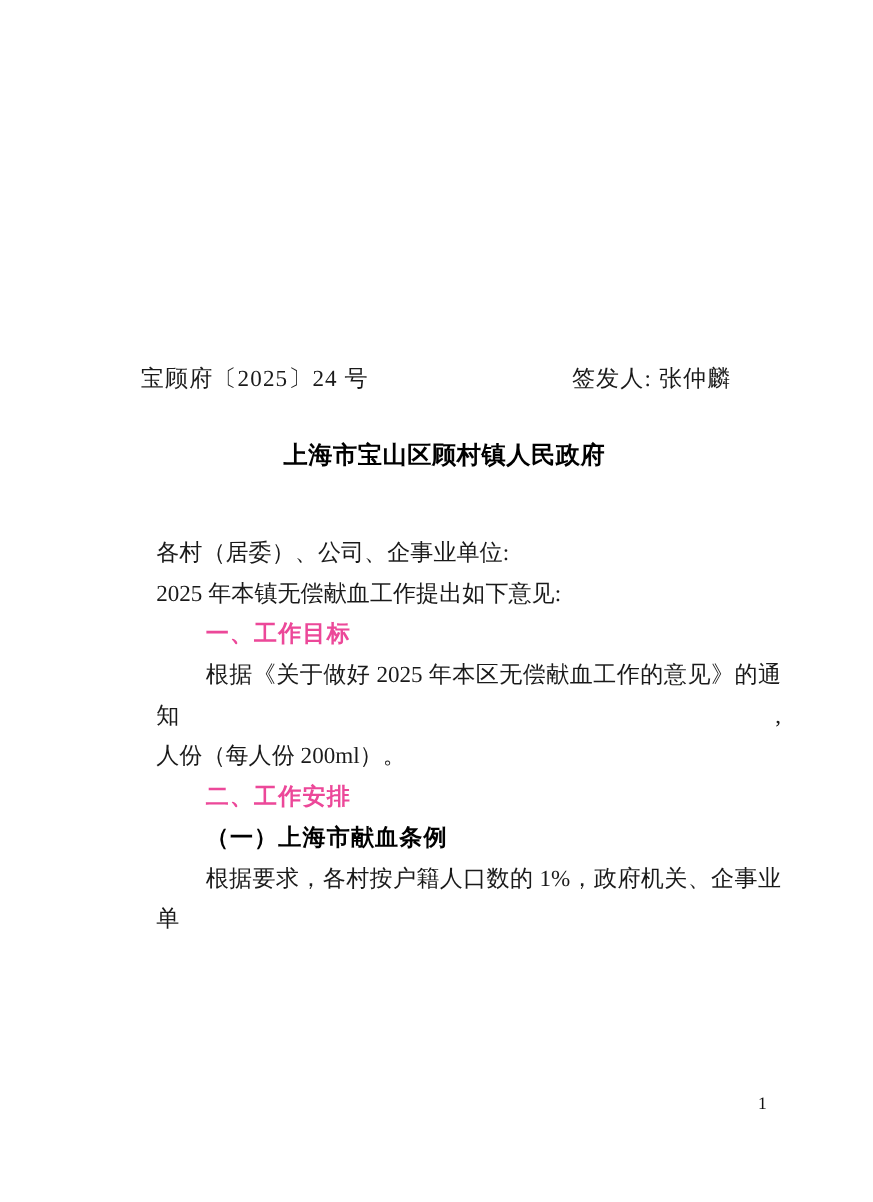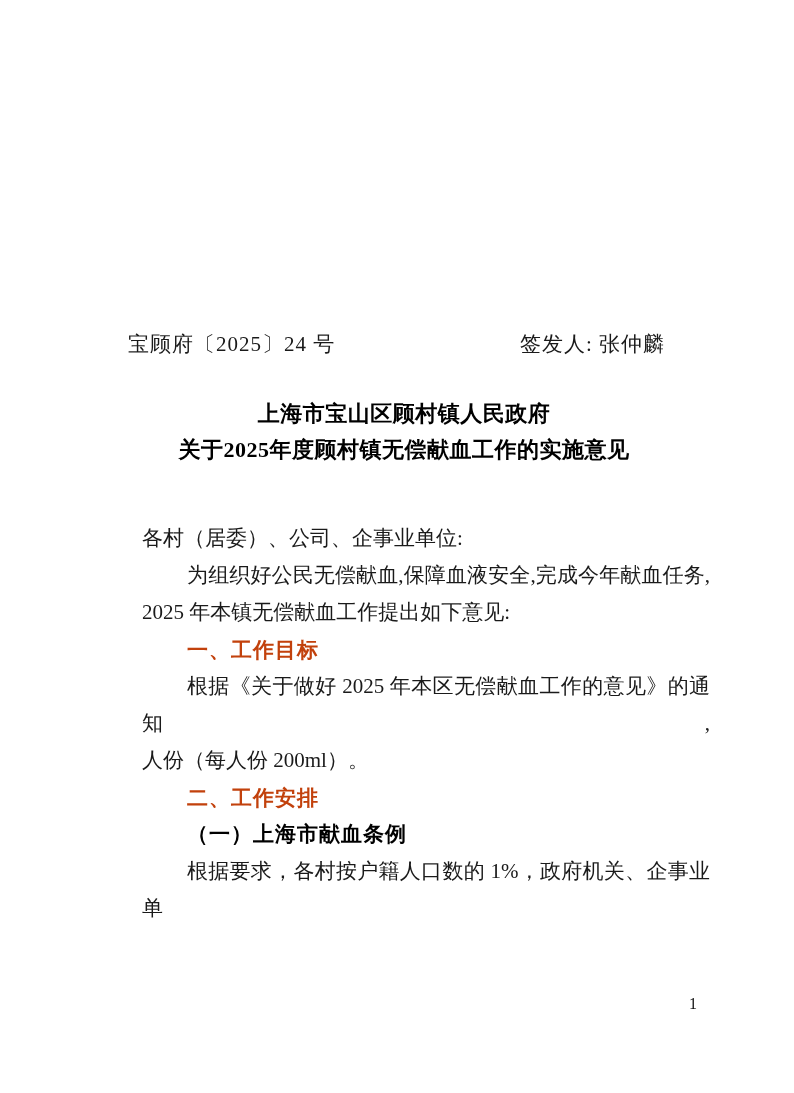--- a/index.html
+++ b/index.html
@@ -47,21 +47,21 @@
   }
   .line { white-space: pre-wrap; margin-left: 44px; }
   .ind { text-indent: 45px; }
   .j {
     text-align: justify;
     text-align-last: justify;
   }
   .h-hei {
     font-family: "Liberation Sans", "DejaVu Sans", sans-serif;
     font-weight: bold;
-    color: #c2410c;
+    color: #ec4899;
     letter-spacing: 1px;
   }
   .h-kai {
     font-weight: bold;
     color: #000000;
     letter-spacing: 1px;
   }
   .page-number {
     position: absolute;
     right: 97px;
@@ -77,26 +77,24 @@
 <div class="page">
   <div class="content">
 
     <div class="doc-header">
       <span>宝顾府〔2025〕24 号</span>
       <span><span>签发人:</span> <span>张仲麟</span></span>
     </div>
 
     <div class="doc-title">
       <div>上海市宝山区顾村镇人民政府</div>
-      <div>关于2025年度顾村镇无偿献血工作的实施意见</div>
     </div>
 
     <div class="doc-body">
       <div class="line">各村（居委）、公司、企事业单位:</div>
-      <div class="line ind j">为组织好公民无偿献血,保障血液安全,完成今年献血任务,</div>
       <div class="line">2025 年本镇无偿献血工作提出如下意见:</div>
       <div class="line ind h-hei">一、工作目标</div>
       <div class="line ind j">根据《关于做好 2025 年本区无偿献血工作的意见》的通知,</div>
       <div class="line">人份（每人份 200ml）。</div>
       <div class="line ind h-hei">二、工作安排</div>
       <div class="line ind h-kai">（一）上海市献血条例</div>
       <div class="line ind j">根据要求，各村按户籍人口数的 1%，政府机关、企事业单</div>
     </div>
 
   </div>

